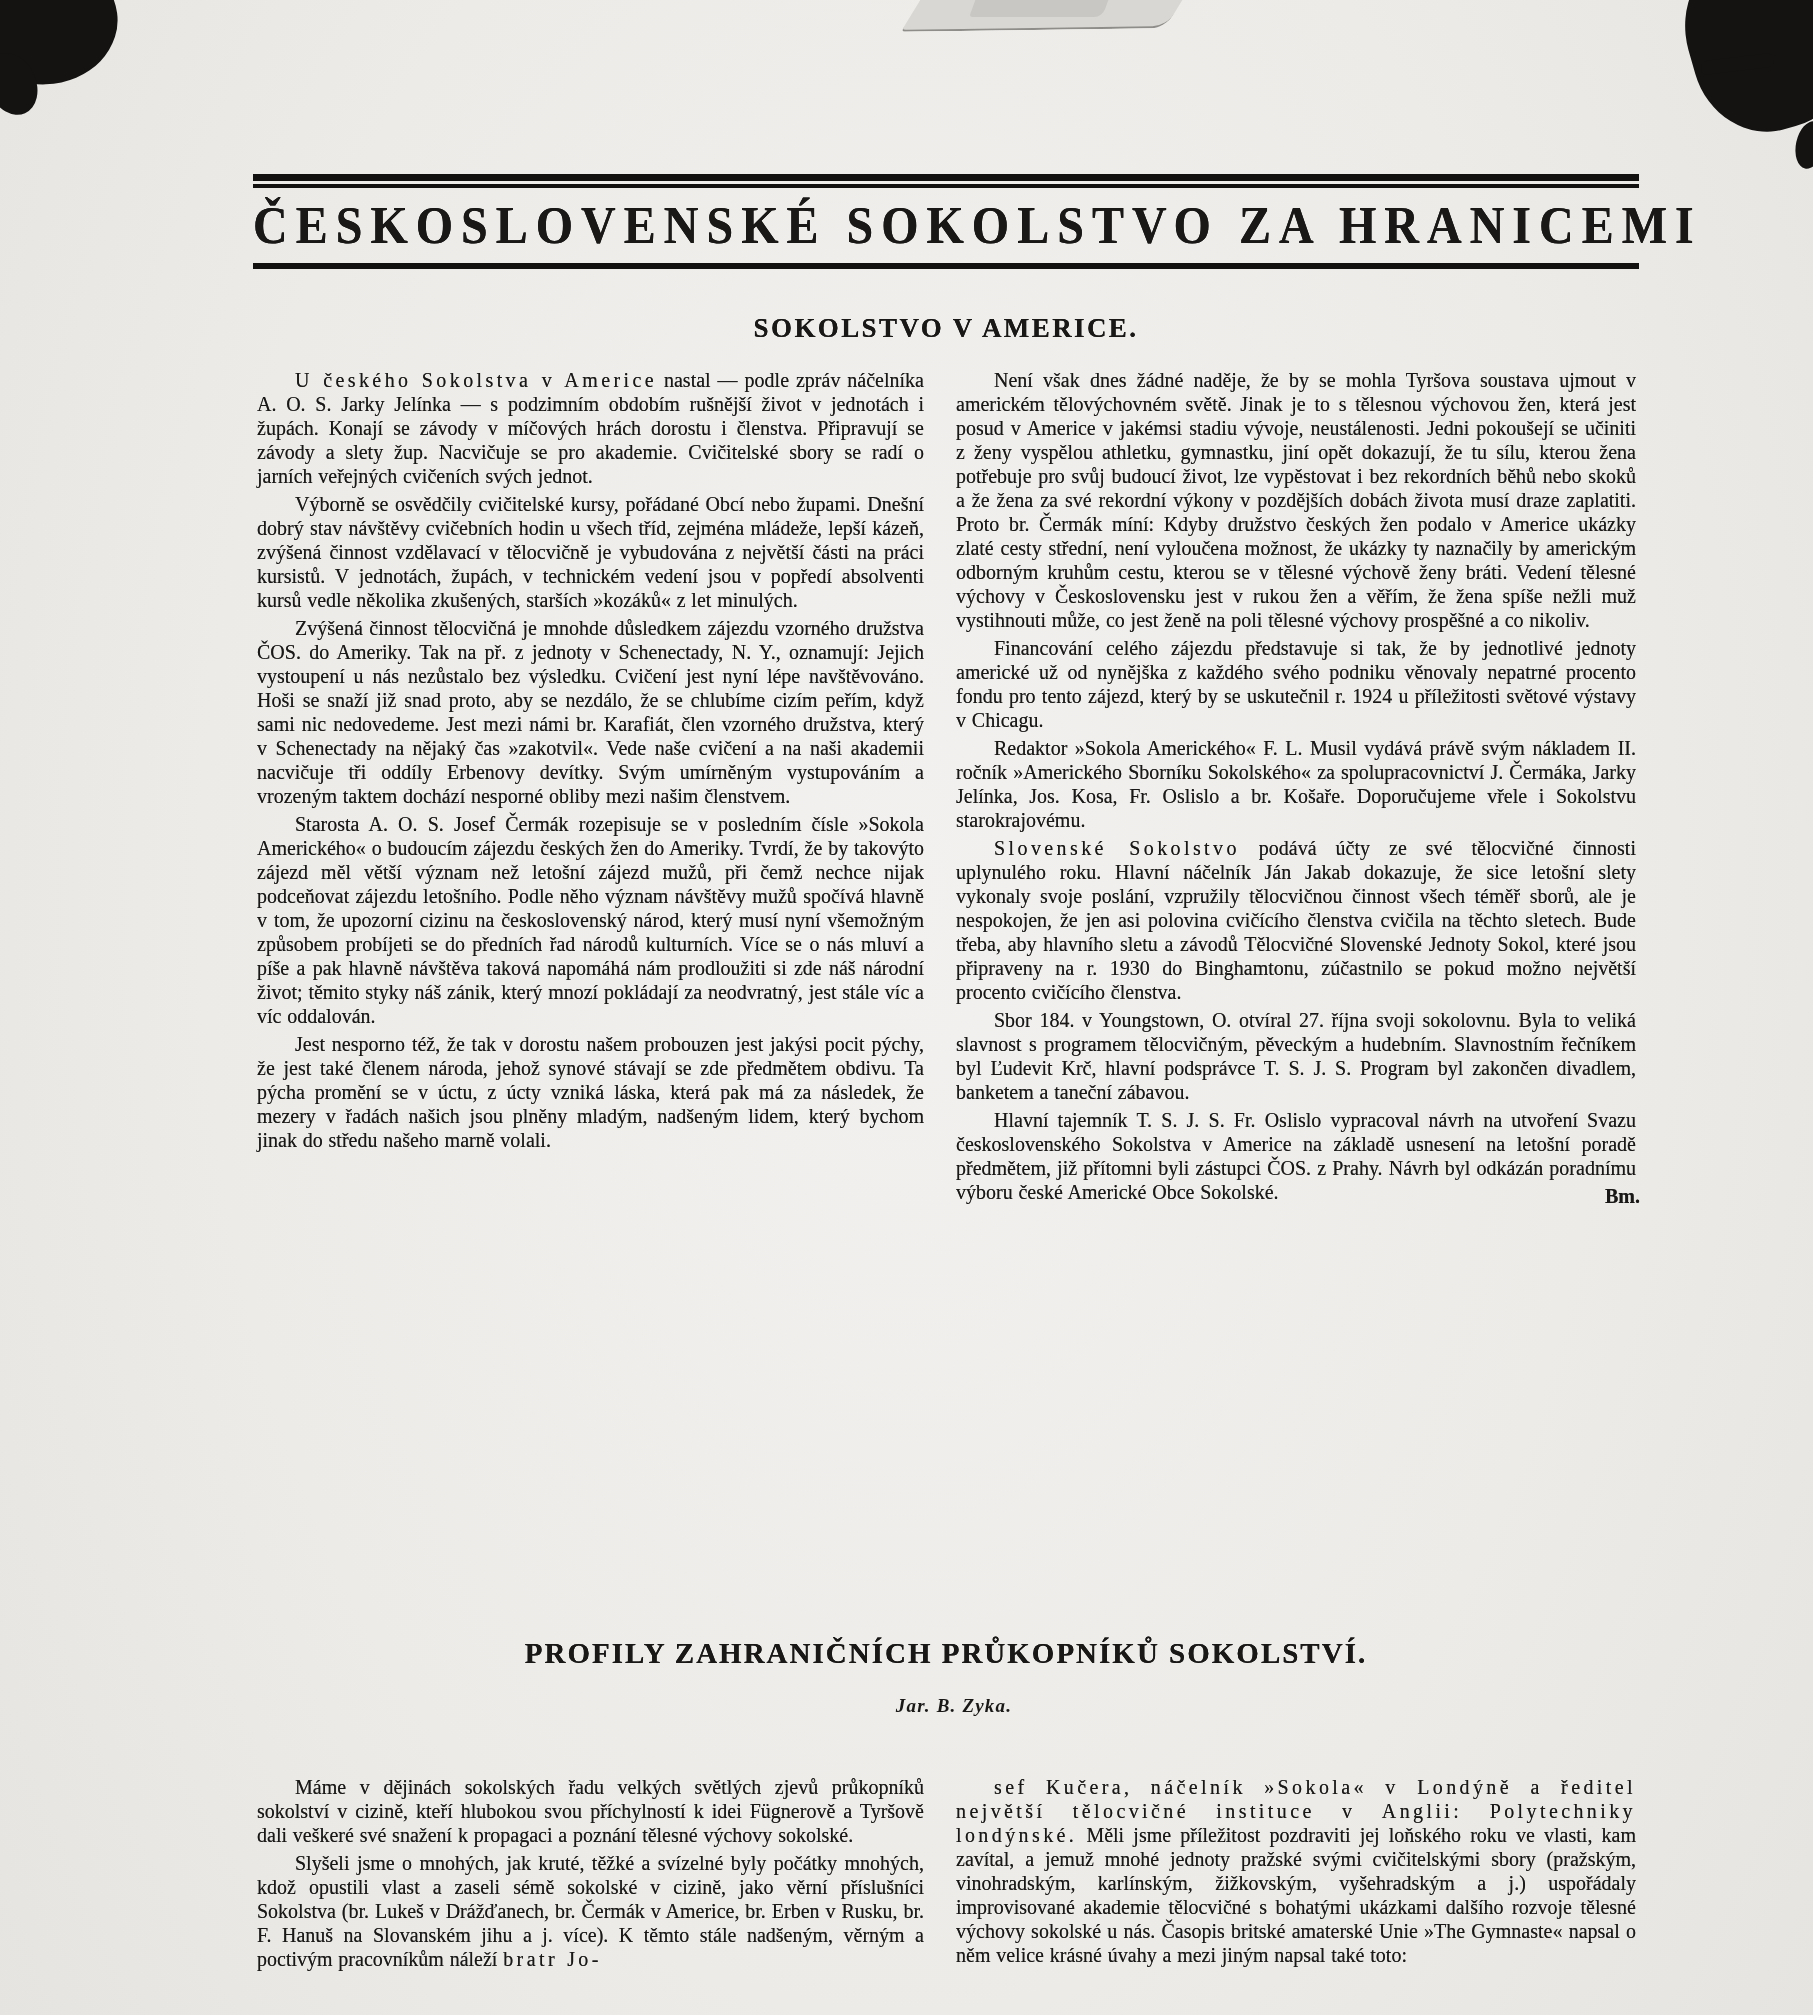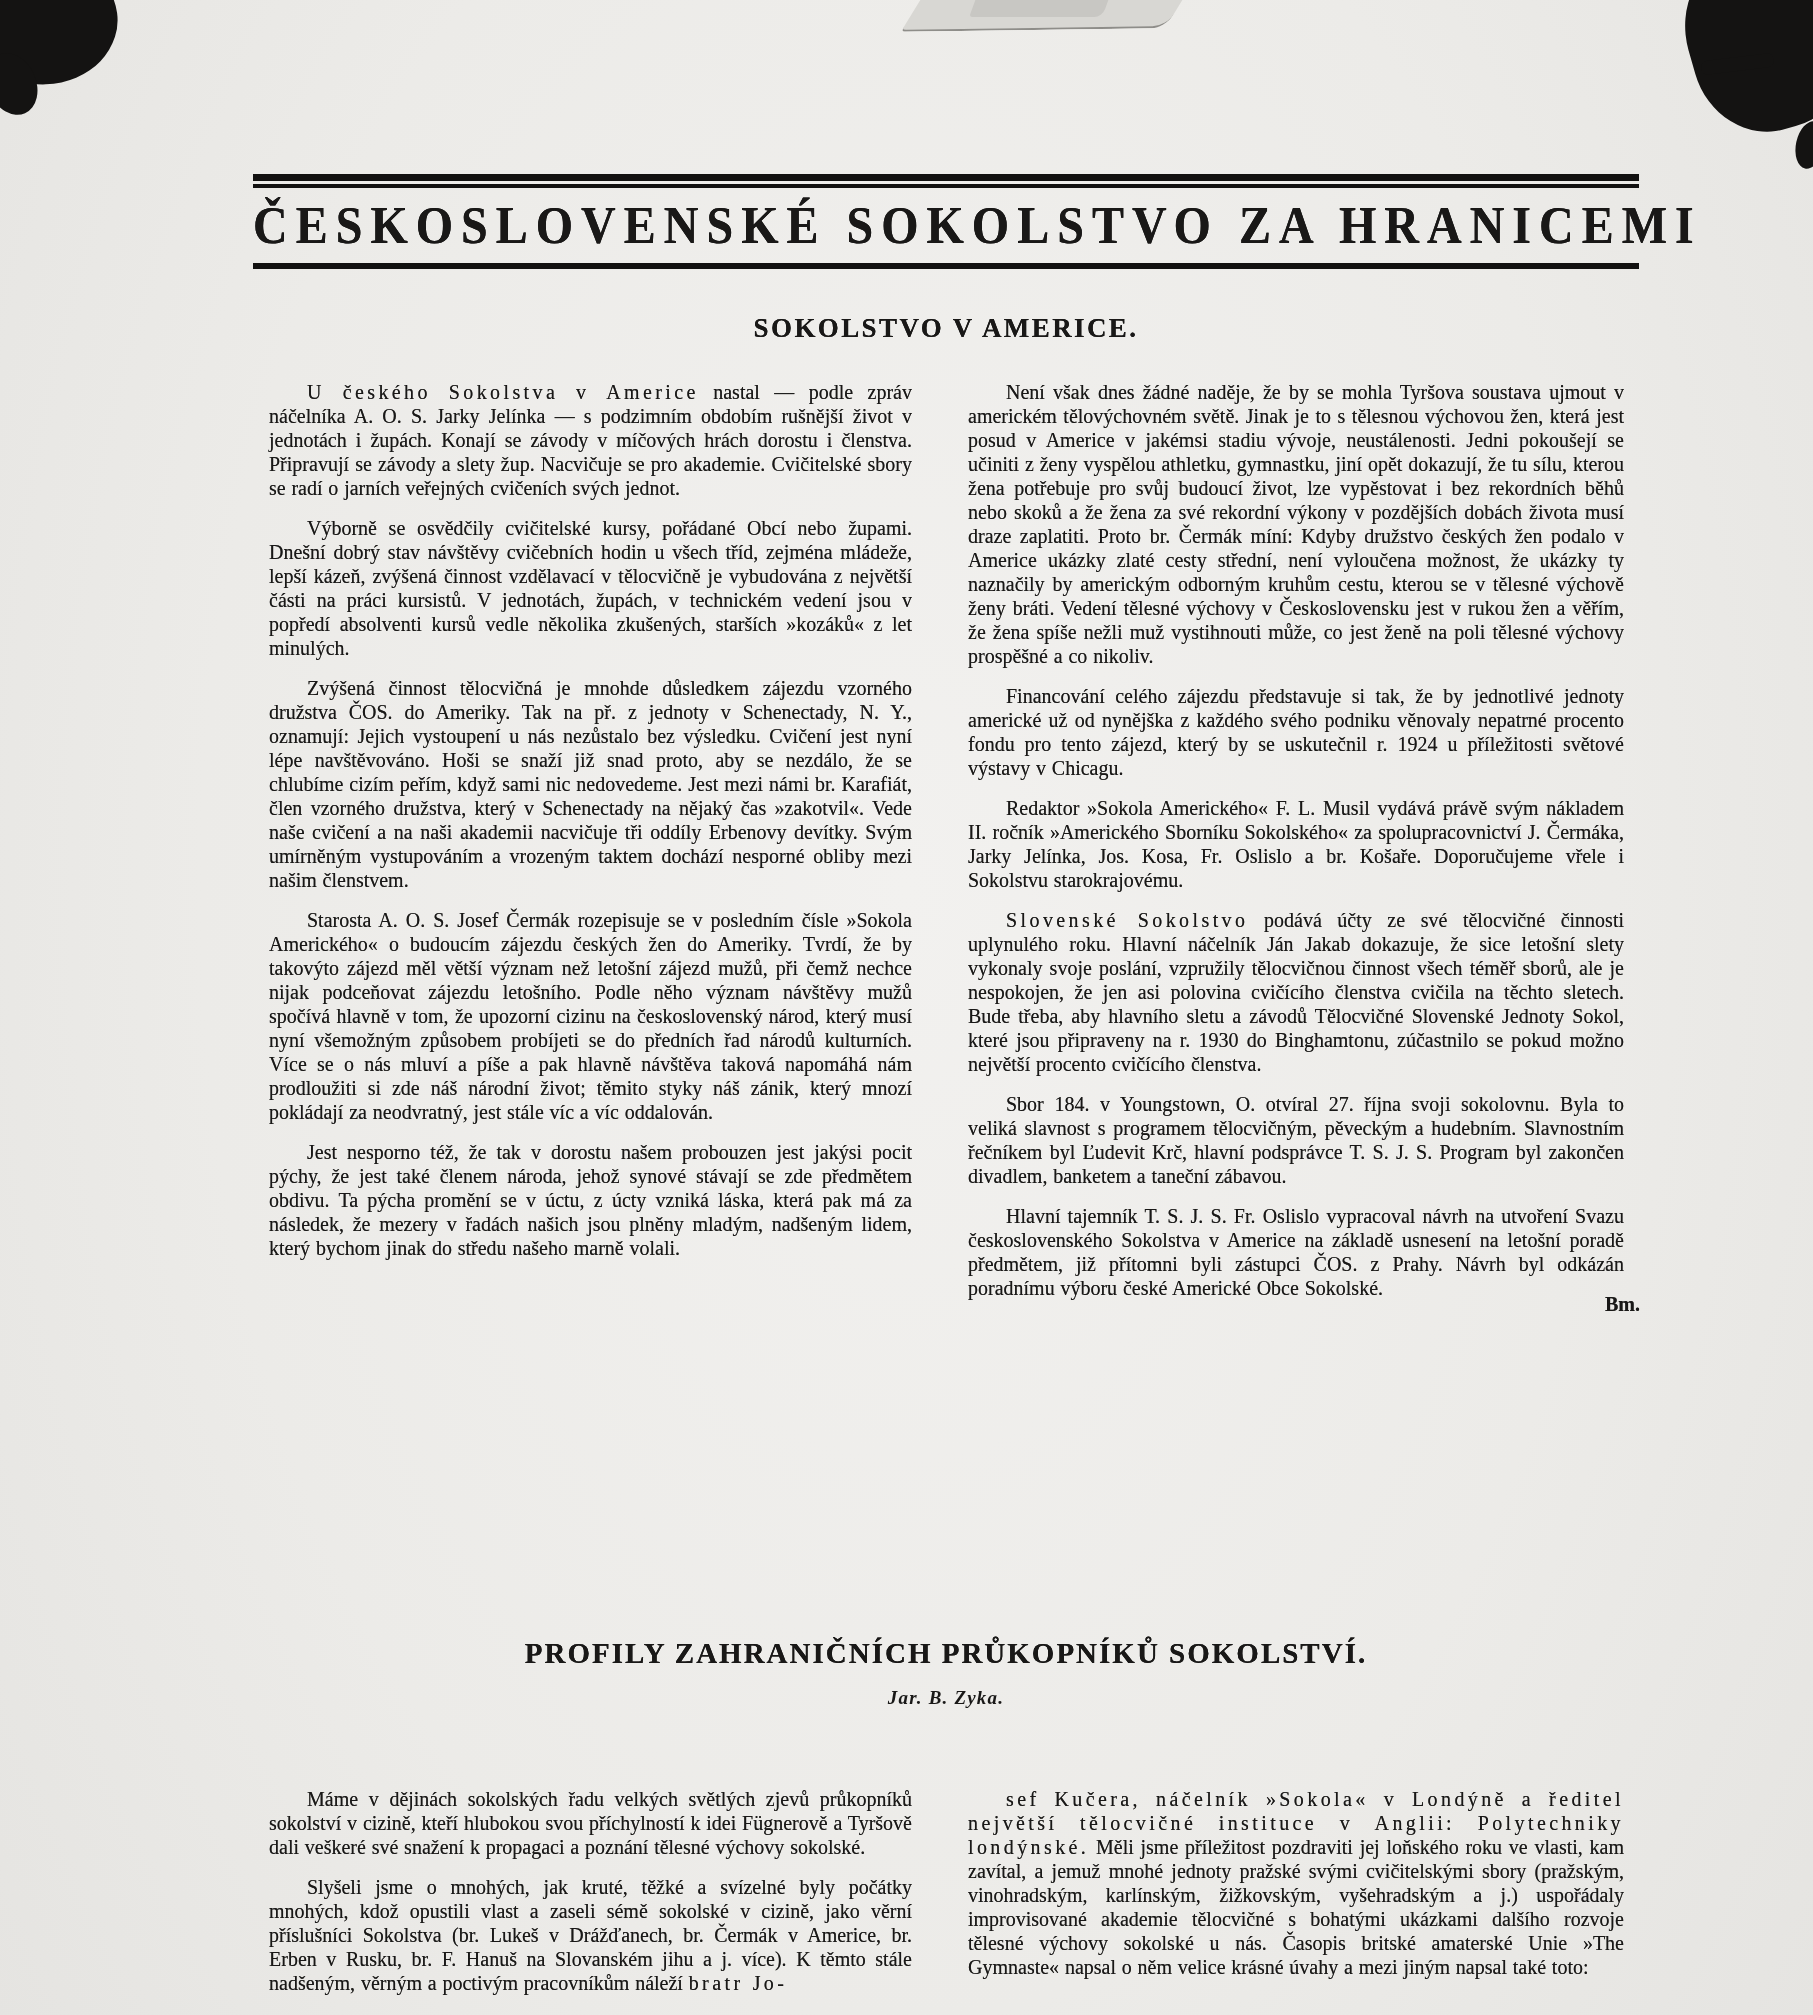--- a/index.html
+++ b/index.html
@@ -58,33 +58,33 @@
   }
   .a2-title {
     position: absolute; top: 1637px; left: 253px; width: 1386px;
     margin: 0; text-align: center;
     font-size: 29px; font-weight: 700; letter-spacing: 2px;
     transform: scaleY(1.05);
     text-shadow: 0 0 0.4px #141312;
   }
   .a2-author {
     position: absolute; top: 1687px; left: 253px; width: 1386px;
-    margin: 0; text-align: center;
+    margin: 8px; text-align: center;
     font-size: 19px; font-weight: 700; font-style: italic; letter-spacing: 1.2px;
   }
 
   
   .columns { position: absolute; left: 253px; width: 1387px; display: flex; gap: 24px; }
   .columns-a1 { top: 364px; }
   .columns-a2 { top: 1771px; }
   .col { text-align: justify; }
   .col-l { width: 675px; }
   .col-r { width: 688px; }
   .para {
-    margin: 16px;
+    margin: 4px;
     text-indent: 38px;
     font-size: 20px;
     line-height: 24px;
     text-align: justify;
     hyphens: auto; -webkit-hyphens: auto;
     text-shadow: 0 0 0.4px rgba(22,21,20,0.65);
     word-spacing: 0.8px;
   }
   .seg-spaced { letter-spacing: 0.17em; }
   .signature {

